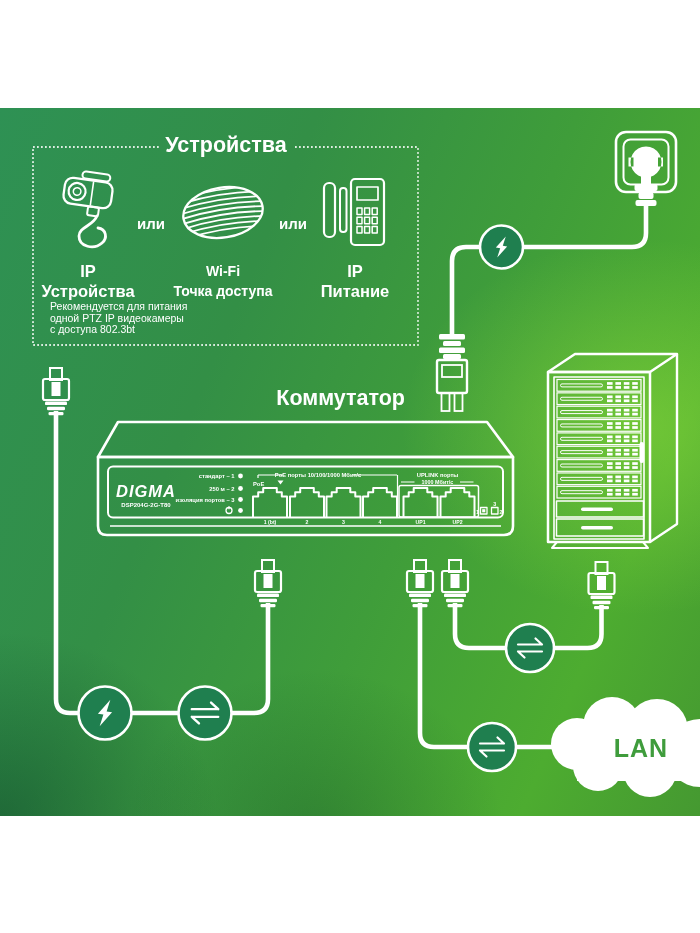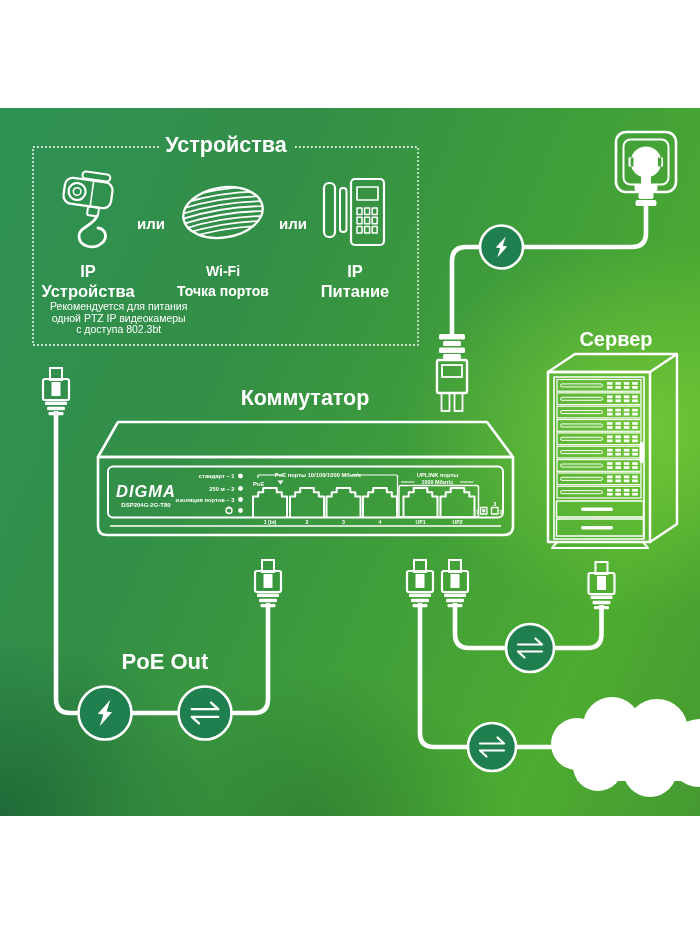--- a/index.html
+++ b/index.html
@@ -8,21 +8,21 @@
   .panel{
     position:absolute;left:0;top:108px;width:700px;height:708px;
     background:
       radial-gradient(48% 38% at 91% 45%, rgba(150,226,60,.50), rgba(150,226,60,0) 70%),
       radial-gradient(50% 42% at 0% 100%, rgba(5,55,35,.42), rgba(5,55,35,0) 62%),
       radial-gradient(45% 38% at 45% 102%, rgba(8,60,35,.28), rgba(8,60,35,0) 60%),
       linear-gradient(113deg,#2e9154 0%,#338f46 32%,#3f9d3a 58%,#4dac30 82%,#459931 100%);
   }
   svg.art{position:absolute;left:0;top:0;display:block;}
   .lbl{position:absolute;color:#fff;text-align:center;font-weight:bold;line-height:1.18;white-space:nowrap;}
-  .note{position:absolute;color:#fff;text-align:center;font-weight:normal;font-size:10.5px;line-height:11.6px;white-space:nowrap;}
+  .note{position:absolute;color:#fff;text-align:left;font-weight:normal;font-size:10.5px;line-height:11.6px;white-space:nowrap;}
 </style>
 </head>
 <body>
 
 <div class="stage">
  <div class="panel">
 
   <svg class="art" width="700" height="708" viewBox="0 0 700 708">
     <defs>
       <g id="bolt">
@@ -280,31 +280,30 @@
   <div class="lbl" style="left:128px;top:25px;width:196px;font-size:21.5px;">Устройства</div>
   <div class="lbl" style="left:131px;top:107px;width:40px;font-size:15px;">или</div>
   <div class="lbl" style="left:273px;top:107px;width:40px;font-size:15px;">или</div>
 
   <div class="lbl" style="left:28px;top:154px;width:120px;font-size:16.5px;line-height:19.5px;">
     <div>IP</div>
     <div>Устройства</div>
   </div>
   <div class="lbl" style="left:163px;top:154px;width:120px;font-size:14px;line-height:19.5px;">
     <div>Wi-Fi</div>
-    <div>Точка портов</div>
+    <div>Точка доступа</div>
   </div>
   <div class="lbl" style="left:295px;top:154px;width:120px;font-size:16.5px;line-height:19.5px;">
     <div>IP</div>
     <div>Питание</div>
   </div>
 
   <div class="note" style="left:50px;top:193px;">
     <div>Рекомендуется для питания</div>
     <div>одной PTZ IP видеокамеры</div>
     <div>с доступа 802.3bt</div>
   </div>
 
-  <div class="lbl" style="left:205px;top:278px;width:200px;font-size:21.5px;">Коммутатор</div>
-  <div class="lbl" style="left:556px;top:220px;width:120px;font-size:20px;">Сервер</div>
-  <div class="lbl" style="left:90px;top:541px;width:150px;font-size:22px;">PoE Out</div>
+  <div class="lbl" style="left:205px;top:278px;width:200px;font-size:21.5px;text-align:right;">Коммутатор</div>
+  <div class="lbl" style="left:596px;top:626px;width:90px;font-size:25px;color:#3f9c3c;letter-spacing:1px;">LAN</div>
 
  </div>
 </div>
 
 </body></html>

